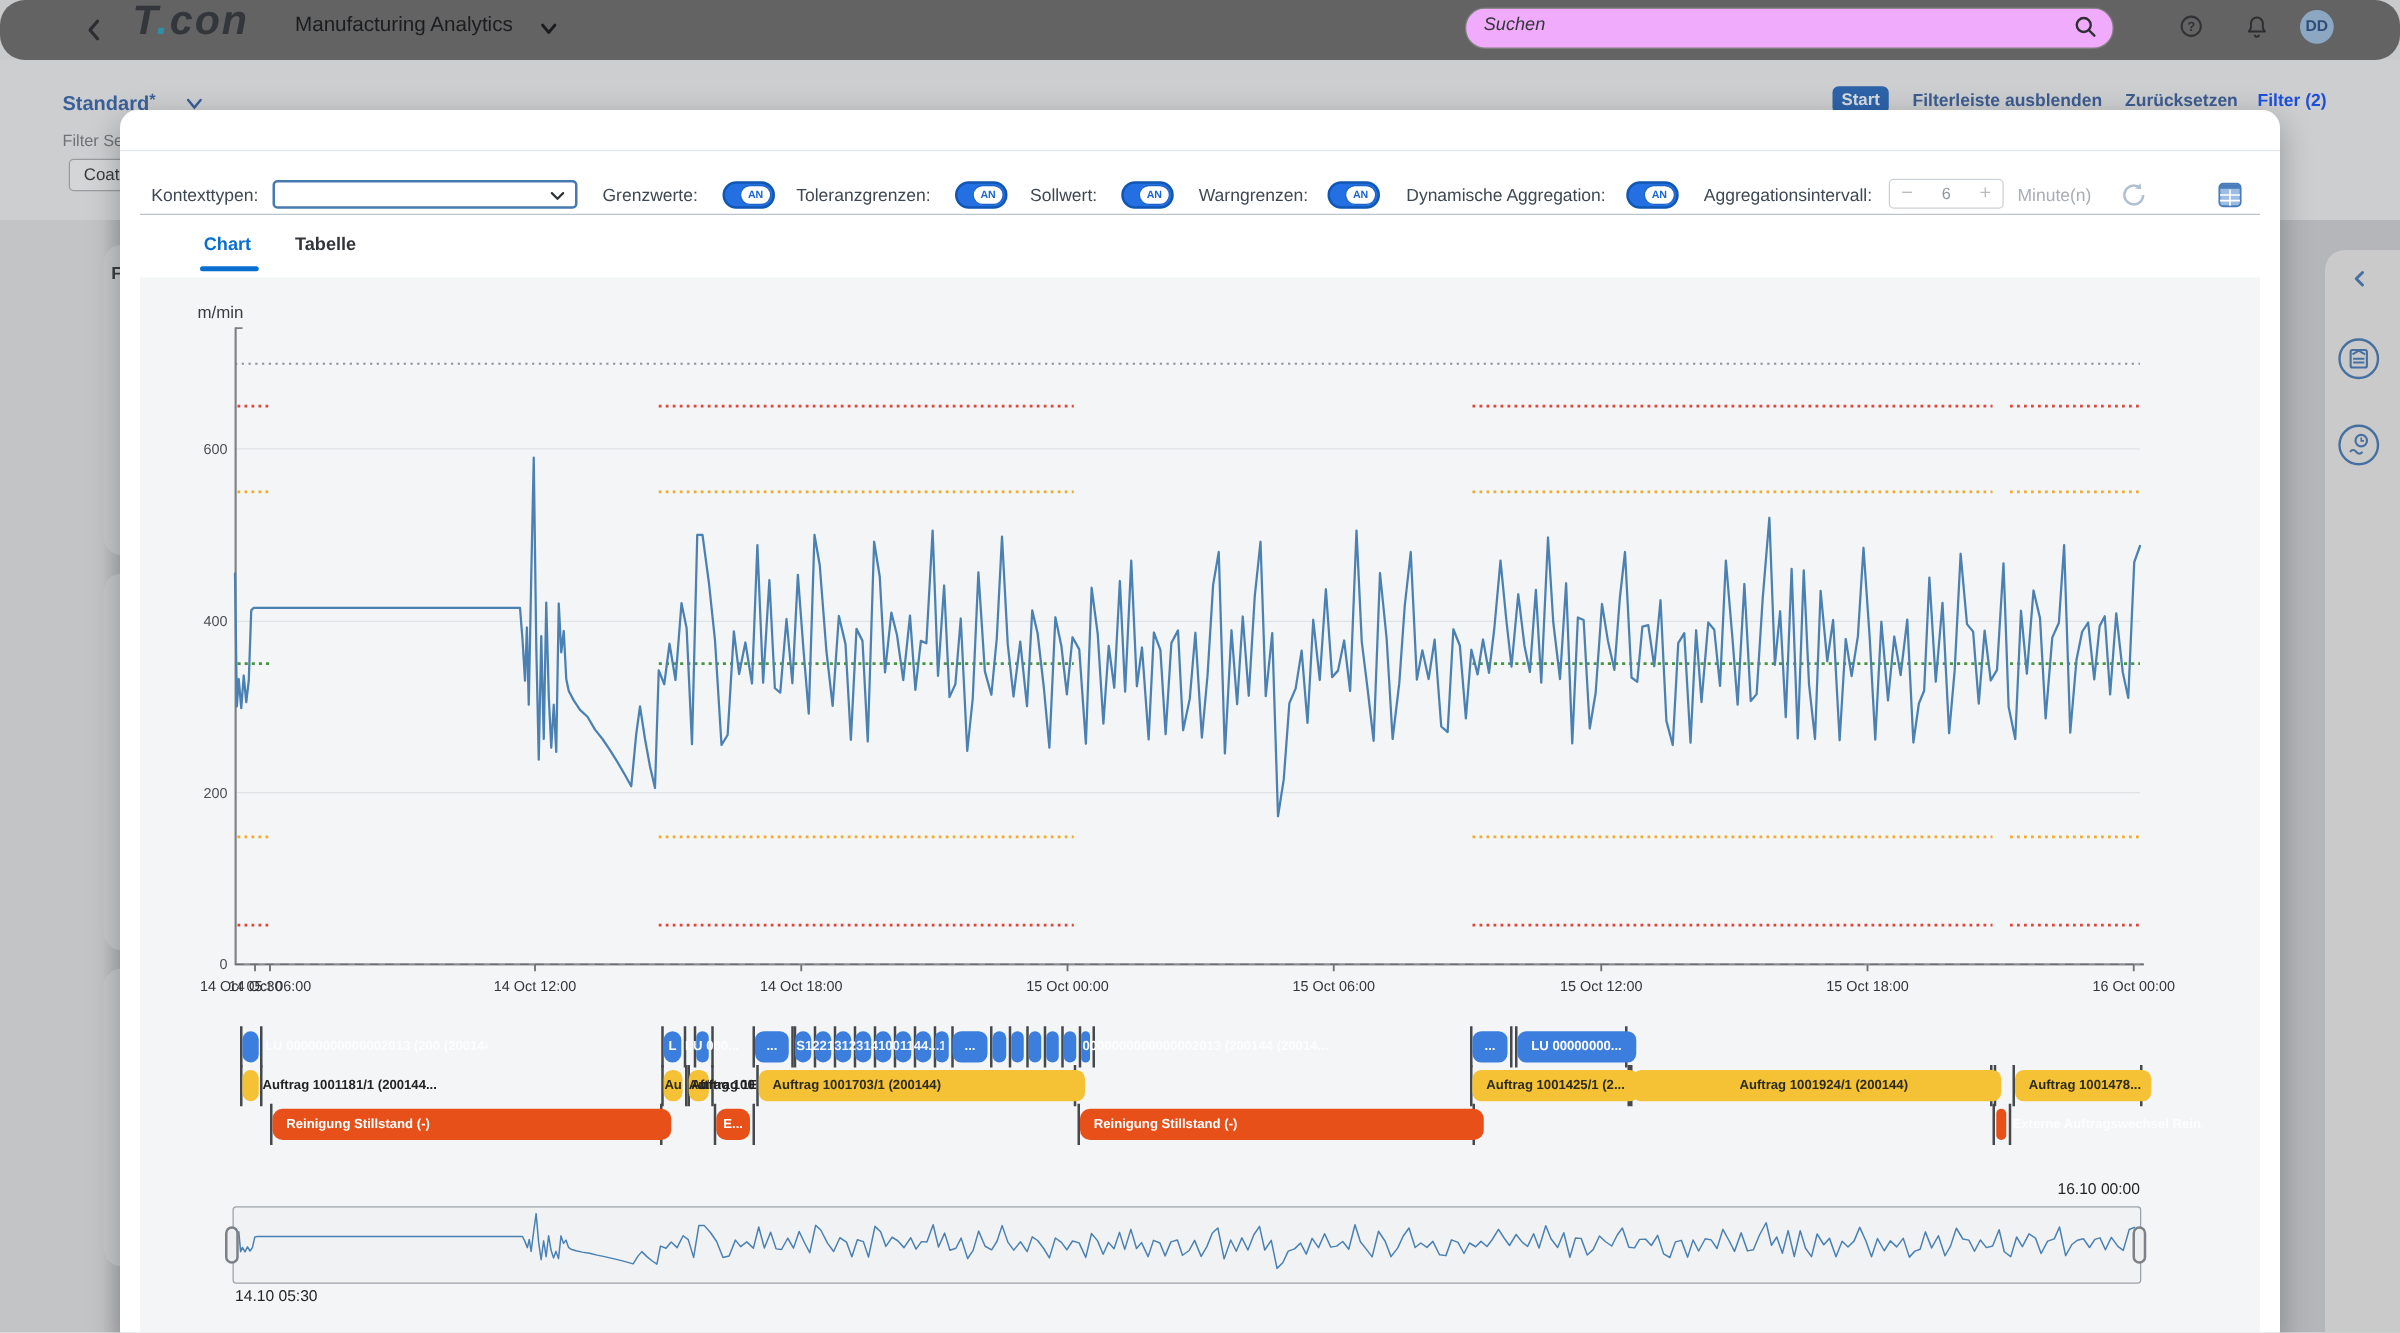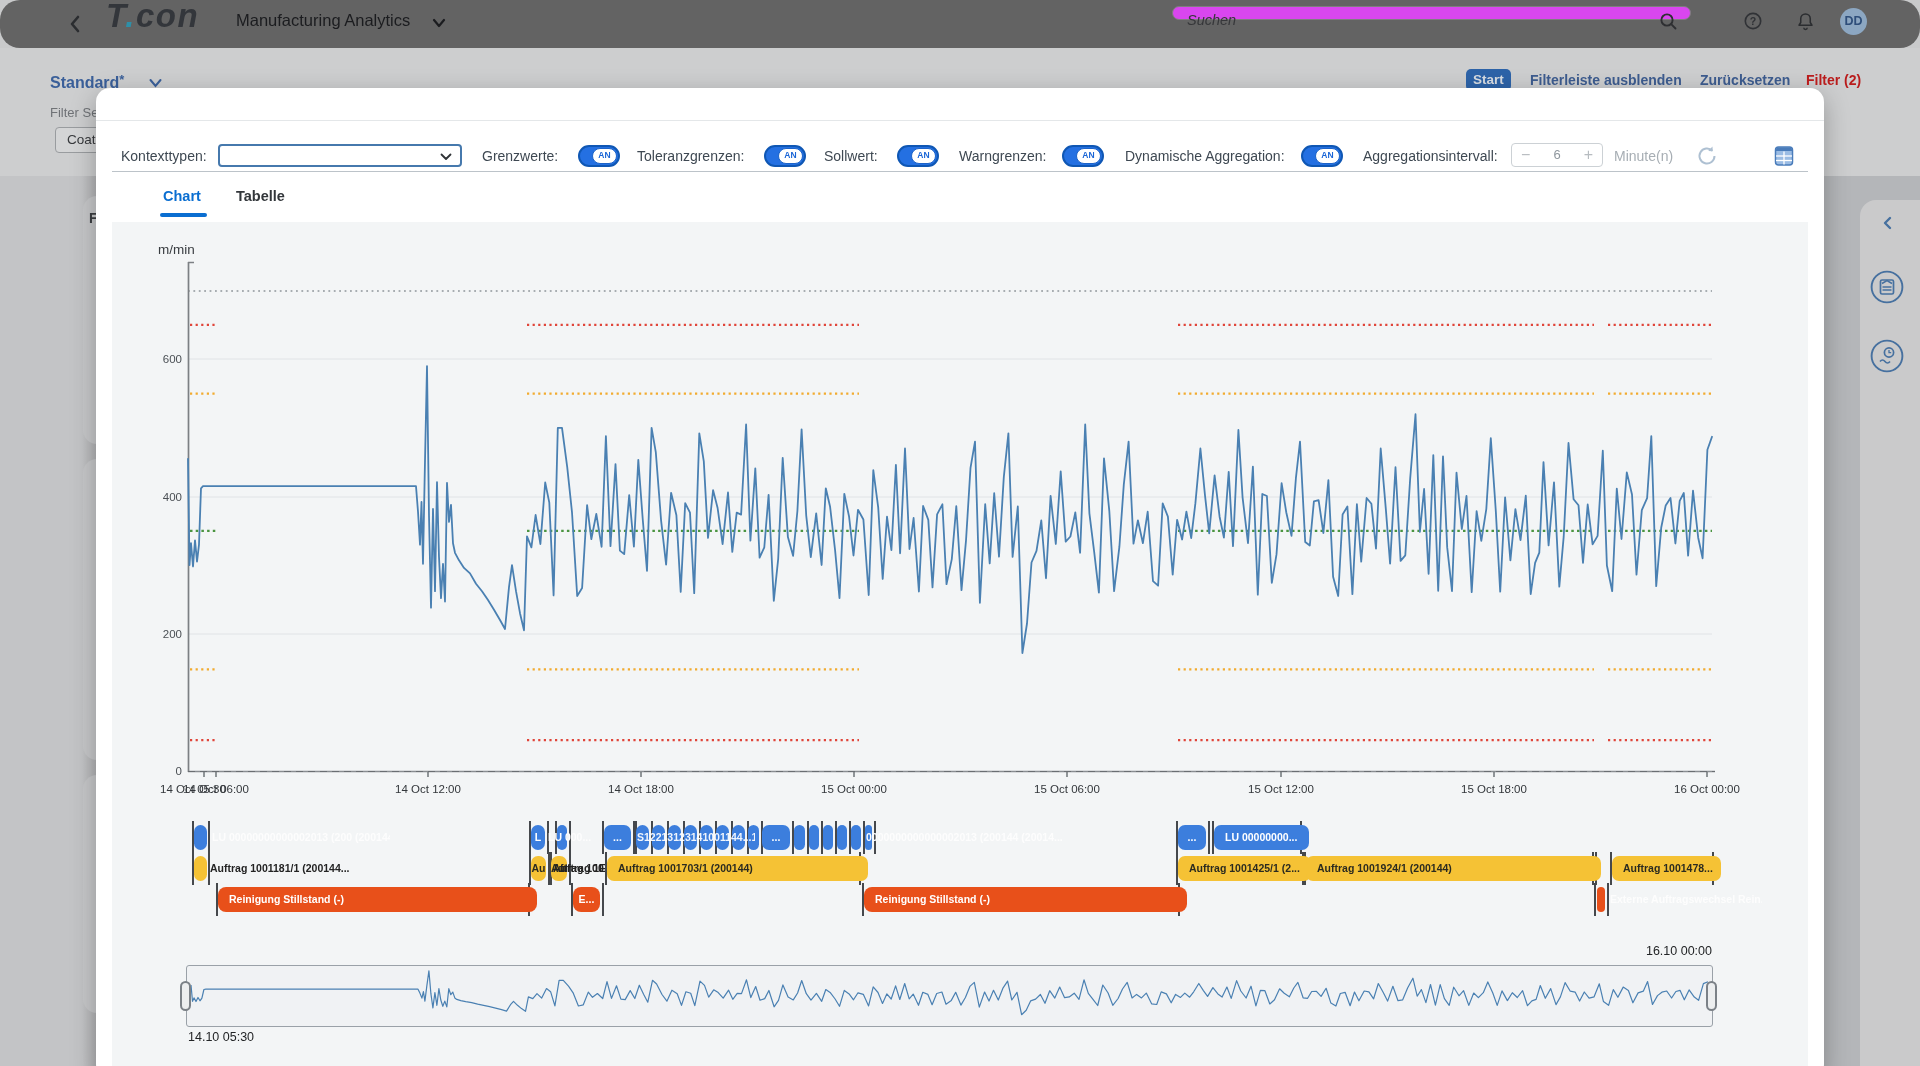--- a/index.html
+++ b/index.html
@@ -12,21 +12,21 @@
 <div style="position:absolute;left:82px;top:176px;width:14px;height:890px;background:linear-gradient(to right, rgba(0,0,0,0), rgba(0,0,0,0.08));"></div>
 <div style="position:absolute;left:50px;top:72px;font-size:16px;font-weight:700;color:#3a5f99;">Standard<span style="font-size:13px;vertical-align:4px;">*</span></div>
 <svg style="position:absolute;left:149px;top:78px" width="13" height="10" viewBox="0 0 13 10">
     <path d="M1.5 2 L6.5 8 L11.5 2" fill="none" stroke="#3a5f99" stroke-width="2" stroke-linecap="round"></path>
   </svg>
 <div style="position:absolute;left:50px;top:105px;font-size:13px;color:#6f7276;">Filter Se</div>
 <div style="position:absolute;left:55px;top:127px;width:85px;height:26px;background:#d4d5d6;border:1px solid #999c9f;border-radius:4px;box-sizing:border-box;font-size:13.5px;color:#37393c;line-height:24px;padding-left:11px;">Coating</div>
 <div style="position:absolute;left:1466px;top:69px;width:45px;height:22px;background:#2d63a8;border-radius:5px;color:#d7dce2;font-size:13.5px;font-weight:600;text-align:center;line-height:22px;">Start</div>
 <div style="position:absolute;left:1530px;top:72px;font-size:14px;font-weight:600;color:#3d5c8f;">Filterleiste ausblenden</div>
 <div style="position:absolute;left:1700px;top:72px;font-size:14px;font-weight:600;color:#3d5c8f;">Zurücksetzen</div>
-<div style="position:absolute;left:1806px;top:72px;font-size:14px;font-weight:600;color:#b91c1c;z-index:40;">Filter (2)</div>
+<div style="position:absolute;left:1806px;top:72px;font-size:14px;font-weight:600;color:#1d4ed8;z-index:40;">Filter (2)</div>
 <div style="position:absolute;left:83px;top:196px;width:60px;height:248px;background:#c7c8ca;border-radius:14px;"></div>
 <div style="position:absolute;left:89px;top:210px;font-size:14px;font-weight:700;color:#3c3e42;">F</div>
 <div style="position:absolute;left:83px;top:459px;width:60px;height:301px;background:#c7c8ca;border-radius:14px;"></div>
 <div style="position:absolute;left:83px;top:775px;width:60px;height:238px;background:#c7c8ca;border-radius:14px;"></div>
 <div style="position:absolute;left:1860px;top:200px;width:70px;height:866px;background:#cacacb;border-radius:16px 0 0 0;"></div>
 <svg style="position:absolute;left:1881px;top:216px" width="12" height="14" viewBox="0 0 12 14">
     <path d="M9 2 L4 7 L9 12" fill="none" stroke="#46709f" stroke-width="2.4" stroke-linecap="round" stroke-linejoin="round"></path>
   </svg>
 <svg style="position:absolute;left:1870px;top:270px" width="34" height="34" viewBox="0 0 34 34">
 <circle cx="17" cy="17" r="15.4" fill="none" stroke="#46709f" stroke-width="1.9"></circle>
@@ -44,21 +44,21 @@
 <div style="position:absolute;left:0;top:0;width:1920px;height:48px;background:#636363;border-radius:20px;">
 <div style="position:absolute;left:68px;top:14px;width:14px;height:20px;">
 <svg width="14" height="20" viewBox="0 0 14 20">
         <path d="M10 3 L4 10 L10 17" fill="none" stroke="#2b2d30" stroke-width="2.6" stroke-linecap="round" stroke-linejoin="round"></path>
       </svg></div>
 <div style="position:absolute;left:106px;top:-3px;font-size:33px;font-weight:700;font-style:italic;color:#33363b;letter-spacing:1.5px;">T<span style="color:#2e8fa8;">.</span>con</div>
 <div style="position:absolute;left:236px;top:11px;font-size:16.5px;font-weight:400;color:#1b1c1f;">Manufacturing Analytics</div>
 <svg style="position:absolute;left:432px;top:17px" width="14" height="12" viewBox="0 0 14 12">
       <path d="M2 3 L7 9 L12 3" fill="none" stroke="#1b1c1f" stroke-width="2.2" stroke-linecap="round" stroke-linejoin="round"></path>
     </svg>
-<div style="position:absolute;left:1172px;top:6px;width:519px;height:14px;border-radius:16px;background:#d946ef;border:1px solid #7e7e7e;box-sizing:border-box;">
+<div style="position:absolute;left:1172px;top:6px;width:519px;height:33px;border-radius:16px;background:#f0abfc;border:1px solid #7e7e7e;box-sizing:border-box;">
 <div style="position:absolute;left:14px;top:5px;font-size:14.5px;font-style:italic;color:#36373a;">Suchen</div>
 <svg style="position:absolute;right:12px;top:5px" width="19" height="19" viewBox="0 0 19 19">
         <circle cx="8" cy="8" r="5.6" fill="none" stroke="#2e2f32" stroke-width="1.9"></circle>
         <line x1="12.2" y1="12.2" x2="16.5" y2="16.5" stroke="#2e2f32" stroke-width="1.9" stroke-linecap="round"></line>
       </svg>
 </div>
 <svg style="position:absolute;left:1744px;top:12px" width="18" height="18" viewBox="0 0 22 22">
       <circle cx="11" cy="11" r="9.4" fill="none" stroke="#303236" stroke-width="2"></circle>
       <text x="11" y="15.5" text-anchor="middle" font-size="13" font-weight="700" fill="#303236" font-family="Liberation Sans, sans-serif">?</text>
     </svg>
@@ -240,21 +240,21 @@
 <div style="position:absolute;left:1304px;top:852px;width:2px;height:33px;background:#45484c;"></div>
 <div style="position:absolute;left:1591.5px;top:852px;width:2px;height:33px;background:#45484c;"></div>
 <div style="position:absolute;left:1594.5px;top:852px;width:2px;height:33px;background:#45484c;"></div>
 <div style="position:absolute;left:1609.5px;top:852px;width:2px;height:33px;background:#45484c;"></div>
 <div style="position:absolute;left:1711.5px;top:852px;width:2px;height:33px;background:#45484c;"></div>
 <div style="position:absolute;left:193.5px;top:856px;width:13.0px;height:25px;background:#f5c235;border-radius:7px;color:#2b2b20;font-size:10.5px;font-weight:700;line-height:25px;text-align:center;white-space:nowrap;overflow:hidden;"></div>
 <div style="position:absolute;left:531px;top:856px;width:15px;height:25px;background:#f5c235;border-radius:7px;color:#2b2b20;font-size:10.5px;font-weight:700;line-height:25px;text-align:center;white-space:nowrap;overflow:hidden;">Au</div>
 <div style="position:absolute;left:551px;top:856px;width:16px;height:25px;background:#f5c235;border-radius:7px;color:#2b2b20;font-size:10.5px;font-weight:700;line-height:25px;text-align:center;white-space:nowrap;overflow:hidden;">Auf</div>
 <div style="position:absolute;left:607px;top:856px;width:250px;height:25px;background:#f5c235;border-radius:7px;color:#2b2b20;font-size:10.5px;font-weight:700;line-height:25px;padding-left:11px;white-space:nowrap;overflow:hidden;">Auftrag 1001703/1 (200144)</div>
 <div style="position:absolute;left:1178px;top:856px;width:122px;height:25px;background:#f5c235;border-radius:7px;color:#2b2b20;font-size:10.5px;font-weight:700;line-height:25px;padding-left:11px;white-space:nowrap;overflow:hidden;">Auftrag 1001425/1 (2...</div>
-<div style="position:absolute;left:1306px;top:856px;width:284px;height:25px;background:#f5c235;border-radius:7px;color:#2b2b20;font-size:10.5px;font-weight:700;line-height:25px;padding-left:11px;white-space:nowrap;overflow:hidden;">Auftrag 1001924/1 (200144)</div>
+<div style="position:absolute;left:1306px;top:856px;width:284px;height:25px;background:#f5c235;border-radius:7px;color:#2b2b20;font-size:10.5px;font-weight:700;line-height:25px;padding-left:11px;white-space:nowrap;overflow:hidden;text-align:center;">Auftrag 1001924/1 (200144)</div>
 <div style="position:absolute;left:1612px;top:856px;width:98px;height:25px;background:#f5c235;border-radius:7px;color:#2b2b20;font-size:10.5px;font-weight:700;line-height:25px;padding-left:11px;white-space:nowrap;overflow:hidden;">Auftrag 1001478...</div>
 <div style="position:absolute;left:210px;top:856px;width:180px;height:25px;color:#232323;font-size:10.5px;font-weight:700;line-height:25px;white-space:nowrap;overflow:hidden;z-index:5;">Auftrag 1001181/1 (200144...</div>
 <div style="position:absolute;left:553px;top:856px;width:52px;height:25px;color:#232323;font-size:10.5px;font-weight:700;line-height:25px;white-space:nowrap;overflow:hidden;z-index:5;">Auftrag 1E0</div>
 <div style="position:absolute;left:560px;top:856px;width:45px;height:25px;color:#232323;font-size:10.5px;font-weight:700;line-height:25px;white-space:nowrap;overflow:hidden;z-index:5;">ftrag 100</div>
 <div style="position:absolute;left:215.5px;top:883px;width:2px;height:33px;background:#45484c;"></div>
 <div style="position:absolute;left:527.5px;top:883px;width:2px;height:33px;background:#45484c;"></div>
 <div style="position:absolute;left:570.5px;top:883px;width:2px;height:33px;background:#45484c;"></div>
 <div style="position:absolute;left:601.5px;top:883px;width:2px;height:33px;background:#45484c;"></div>
 <div style="position:absolute;left:861.5px;top:883px;width:2px;height:33px;background:#45484c;"></div>
 <div style="position:absolute;left:1177.5px;top:883px;width:2px;height:33px;background:#45484c;"></div>

